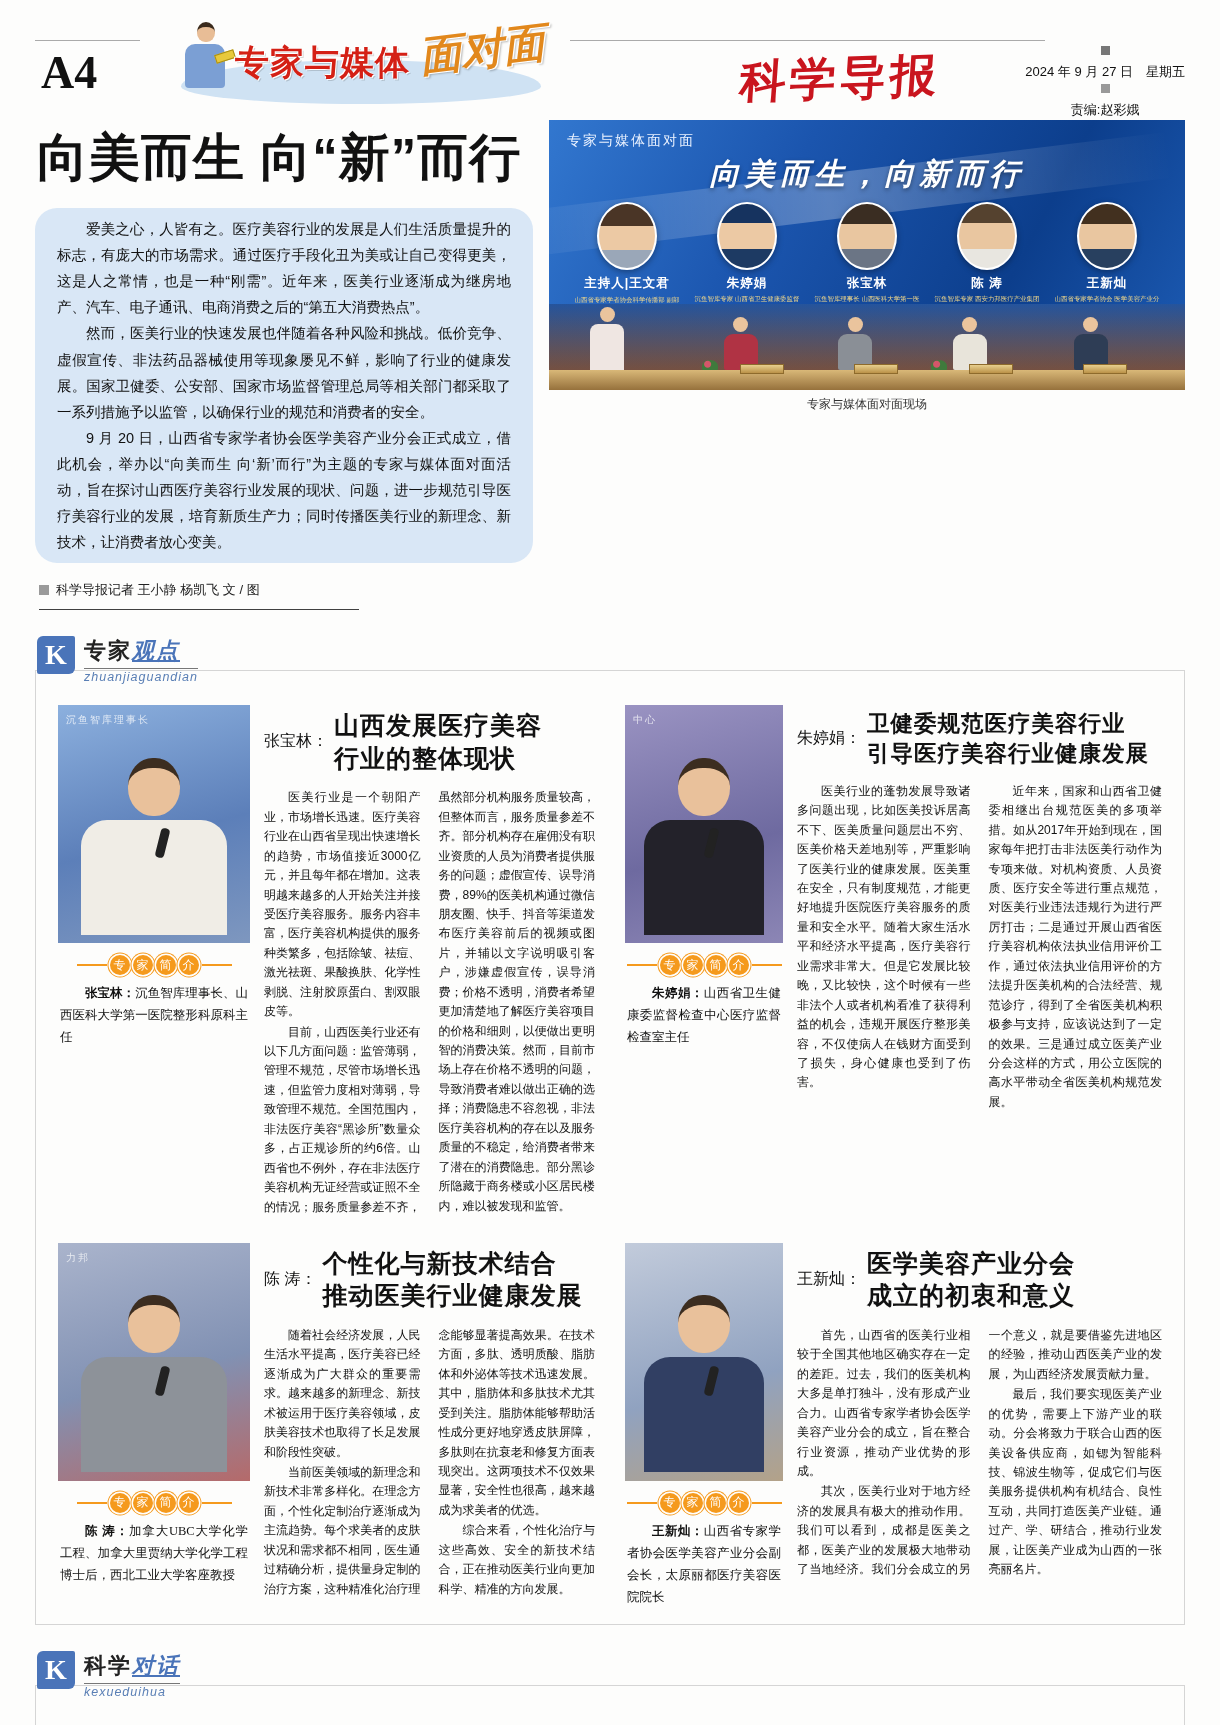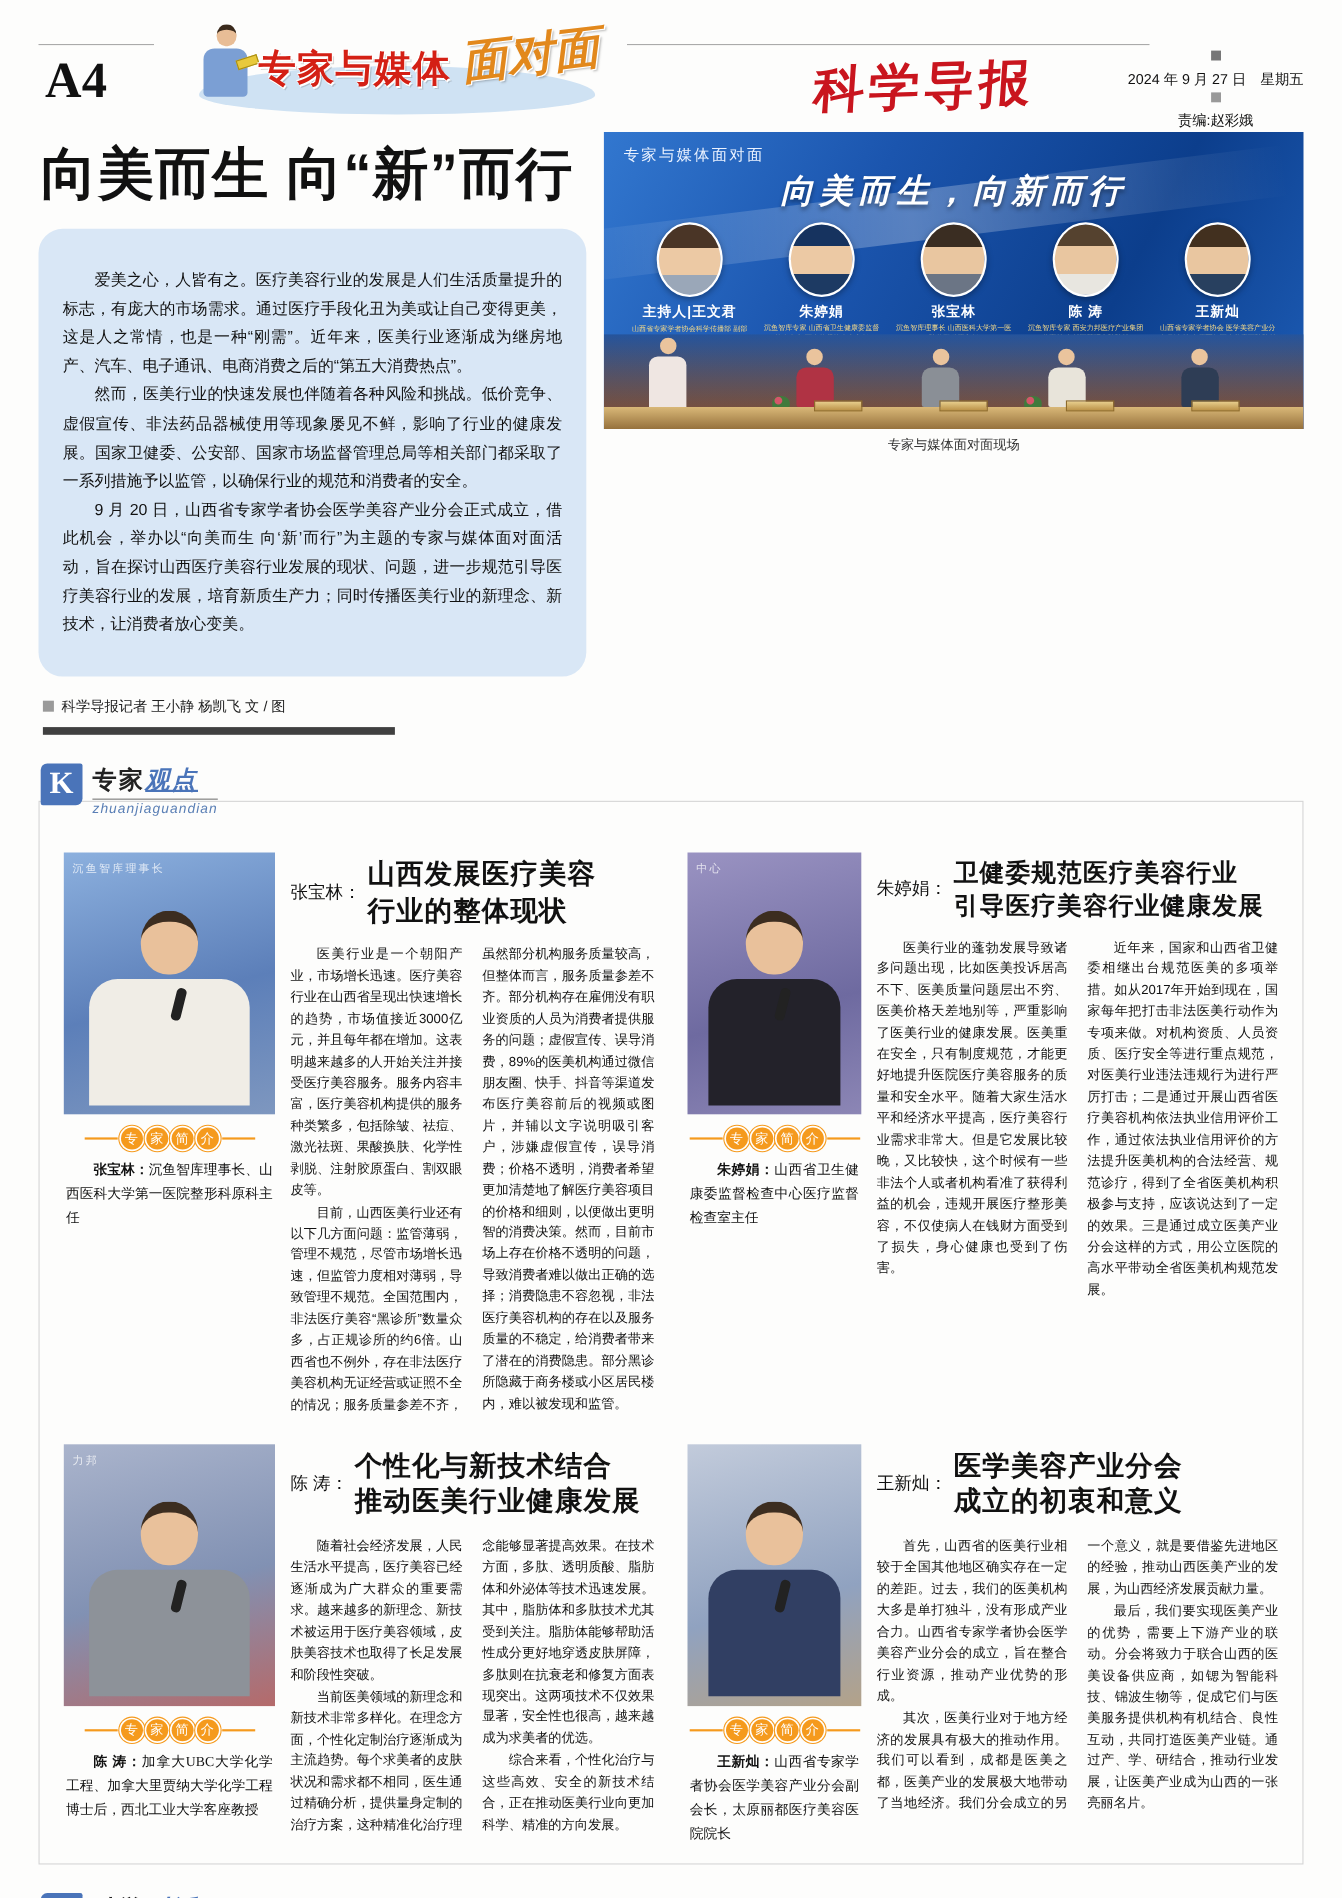--- a/index.html
+++ b/index.html
@@ -27,23 +27,23 @@
 .masthead{position:absolute;left:705px;top:34px;font-family:"Liberation Serif","DejaVu Serif",serif;font-size:46px;font-weight:bold;color:var(--masthead_red);transform:skewX(-6deg) rotate(-2deg);letter-spacing:4px;}
 .pub-info{position:absolute;right:0;top:32px;font-size:13px;line-height:1.75;}
 .pub-line{display:flex;align-items:center;gap:6px;flex-direction:column;}
 .pub-line .sq{width:9px;height:9px;background:#999;display:inline-block;}
 .pub-line:first-child .sq{background:#777;}
 
 
 .feature{display:flex;gap:16px;margin-top:10px;}
 .feature-left{width:498px;flex:none;}
 .headline{font-size:51px;font-weight:900;letter-spacing:1px;margin:10px 0 22px 2px;line-height:1.1;white-space:nowrap;}
-.intro-box{background:var(--intro_bg);border-radius:22px;padding:34px 22px;font-size:14.5px;line-height:1.8;text-align:justify;}
+.intro-box{background:var(--intro_bg);border-radius:22px;padding:8px 22px;font-size:14.5px;line-height:1.8;text-align:justify;}
 .intro-box p{margin:0;text-indent:2em;}
-.byline{margin:18px 0 0 4px;font-size:13px;color:#222;display:flex;align-items:center;gap:7px;border-bottom:7px solid #404040;padding-bottom:10px;width:320px;}
+.byline{margin:18px 0 0 4px;font-size:13px;color:#222;display:flex;align-items:center;gap:7px;border-bottom:1px solid #404040;padding-bottom:10px;width:320px;}
 .byline .sq{width:10px;height:10px;background:#9a9a9a;flex:none;}
 
 
 .feature-right{flex:1;}
 .stage-photo{position:relative;width:100%;height:270px;overflow:hidden;background:linear-gradient(118deg,#3277cf 0%,#1b55ae 35%,var(--stage_blue_dark) 70%,#1d5cb5 100%);}
 .stage-photo .streak{position:absolute;left:-10%;top:18%;width:120%;height:46px;background:linear-gradient(90deg,rgba(255,255,255,0) 0%,rgba(255,255,255,.28) 45%,rgba(255,255,255,0) 90%);transform:rotate(-7deg);}
 .bd-tag{position:absolute;left:18px;top:12px;color:#eaf2ff;font-size:14px;letter-spacing:2px;}
 .bd-title{position:absolute;left:0;right:0;top:34px;text-align:center;color:#fff;font-family:"Liberation Serif","DejaVu Serif",serif;font-style:italic;font-size:30px;font-weight:bold;letter-spacing:5px;text-shadow:0 2px 4px rgba(0,0,0,.4);}
 .bd-row{position:absolute;left:0;right:0;top:82px;display:flex;justify-content:space-around;padding:0 18px;}
 .bd-person{width:118px;text-align:center;}
@@ -74,21 +74,21 @@
 
 .sec-head{display:flex;align-items:flex-start;gap:9px;margin:26px 0 0 2px;position:relative;z-index:2;}
 .k-badge{width:38px;height:38px;background:var(--section_blue);color:#fff;font-family:"Liberation Serif","DejaVu Serif",serif;font-weight:bold;font-size:28px;display:flex;align-items:center;justify-content:center;border-radius:6px 2px 6px 2px;}
 .sec-text .sec-main{font-size:22px;letter-spacing:2px;}
 .sec-text .sec-main .black{font-weight:800;color:#222;}
 .sec-text .sec-main .blue{color:var(--section_blue);font-family:"Liberation Serif","DejaVu Serif",serif;font-style:italic;font-weight:bold;text-decoration:underline;}
 .sec-pinyin{display:block;font-style:italic;color:#5a7fb5;font-size:12.5px;border-top:1px solid #777;margin-top:2px;padding-top:1px;letter-spacing:1px;}
 
 
 .experts-box{border:1px solid #d5d5d5;margin-top:-14px;padding:34px 22px 16px;background:#fdfdfc;}
-.experts-grid{display:grid;grid-template-columns:1fr 1fr;column-gap:30px;row-gap:26px;margin-top:12px;}
+.experts-grid{display:grid;grid-template-columns:1fr 1fr;column-gap:30px;row-gap:26px;}
 .expert-article{display:flex;gap:14px;}
 .expert-side{flex:none;width:192px;}
 .expert-side.narrow{width:158px;}
 .expert-photo{position:relative;width:100%;height:238px;overflow:hidden;}
 .ph-overlay{position:absolute;left:8px;top:8px;color:rgba(255,255,255,.75);font-size:10px;letter-spacing:2px;}
 .person{position:absolute;left:0;right:0;bottom:0;height:78%;}
 .person .head{width:52px;height:58px;border-radius:48%;background:#e9c19b;margin:0 auto;border-top:10px solid #3c2d20;}
 .person .torso{width:76%;height:62%;margin:4px auto 0;border-radius:26px 26px 0 0;}
 .person .mic{position:absolute;left:52%;top:38%;width:9px;height:30px;background:#222;border-radius:4px;transform:rotate(14deg);}
 .photo-zbl{background:linear-gradient(165deg,#8cb0de 0%,#5c7fb9 55%,#7e97bf 100%);}

